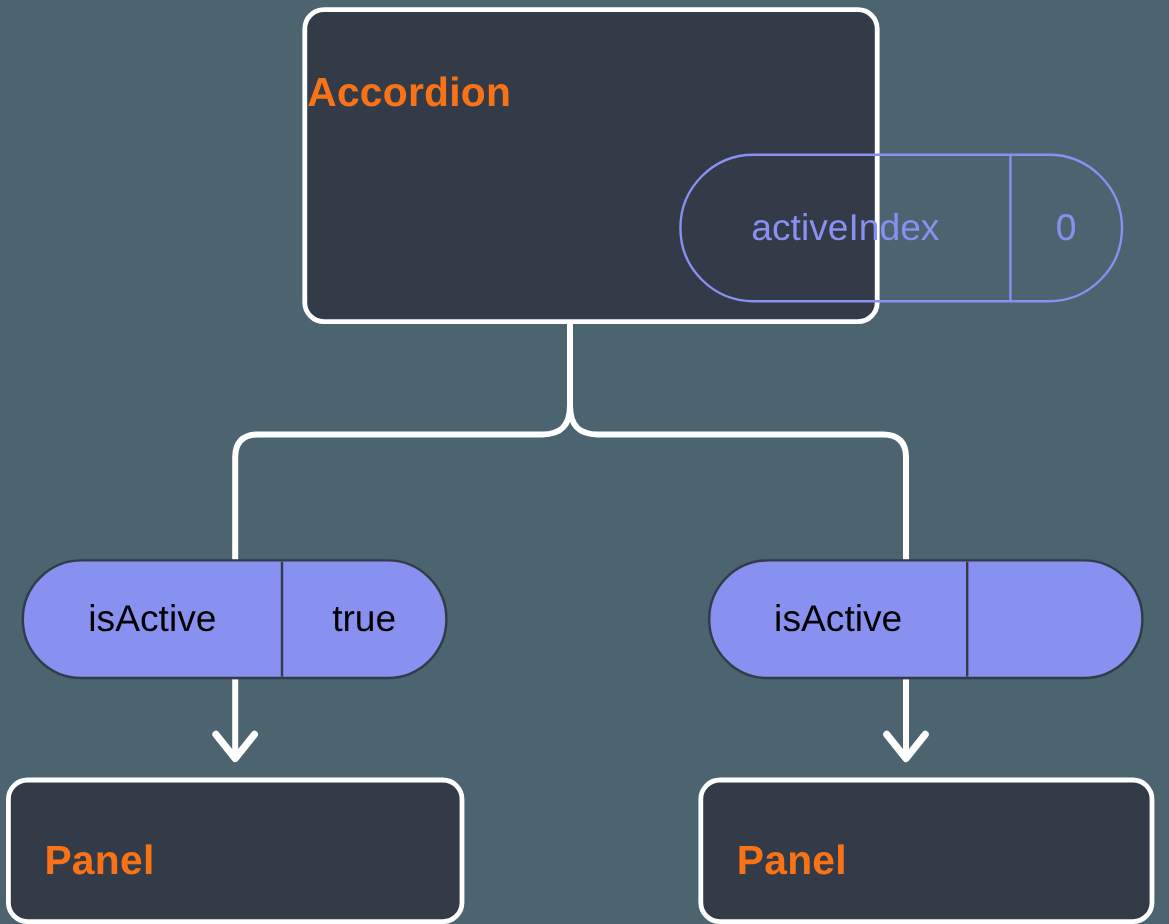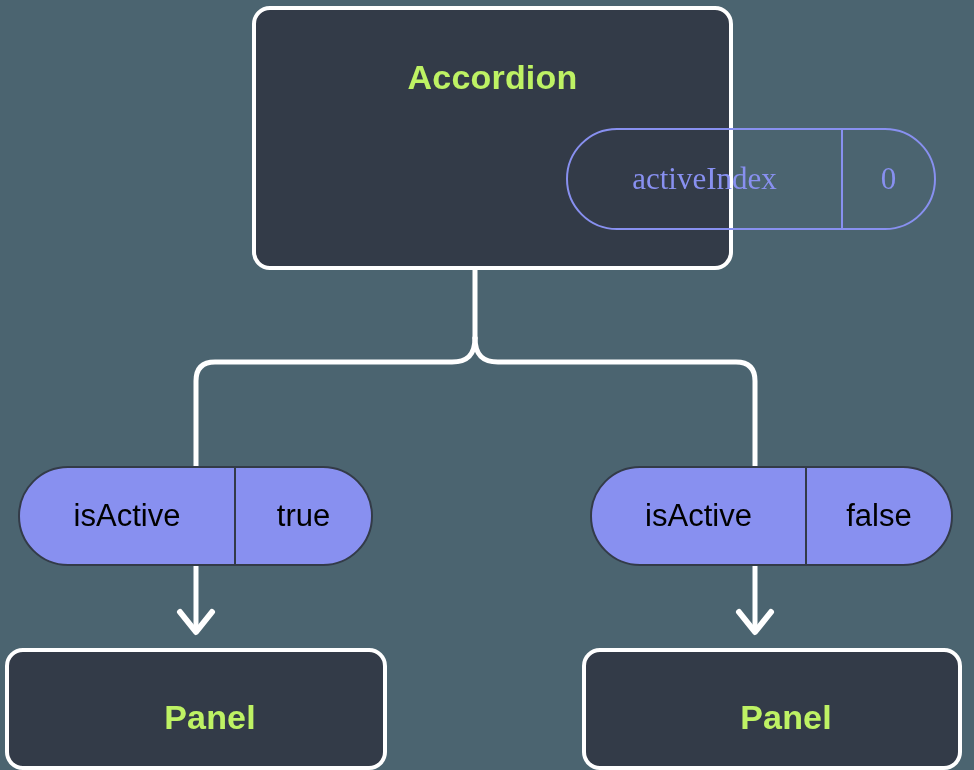--- a/index.html
+++ b/index.html
@@ -39,22 +39,22 @@
   #accordion-card {
     left: 252px;
     top: 6px;
     width: 481px;
     height: 264px;
   }
   .card-title {
     position: absolute;
     left: 0;
     right: 0;
-    text-align: center;
-    color: #bef264;
+    text-align: left;
+    color: #f97316;
     font-size: 34px;
     font-weight: 600;
     letter-spacing: 0.2px;
     white-space: nowrap;
   }
   #accordion-title { top: 48px; }
 
   
   .pill-outline {
     position: absolute;
@@ -63,22 +63,21 @@
     align-items: stretch;
     background: transparent;
     border: 2px solid #8890f0;
     border-radius: 999px;
     overflow: hidden;
   }
   #activeindex-pill {
     left: 310px;
     top: 118px;
     width: 370px;
-    height: 102px;
-    font-family: Liberation Serif, serif;
+    height: 124px;
   }
   .pill-outline .pill-key,
   .pill-outline .pill-val {
     display: flex;
     align-items: center;
     justify-content: center;
     color: #8890f0;
     font-size: 31px;
     font-weight: 400;
     white-space: nowrap;
@@ -184,21 +183,20 @@
     </div>
   </div>
 
   <div class="pill-filled" id="isactive-true-pill">
     <div class="pill-key">isActive</div>
     <div class="pill-val">true</div>
   </div>
 
   <div class="pill-filled" id="isactive-false-pill">
     <div class="pill-key">isActive</div>
-    <div class="pill-val">false</div>
   </div>
 
   <div class="node-card" id="panel-left-card">
     <div class="card-title" id="panel-left-title">Panel</div>
   </div>
 
   <div class="node-card" id="panel-right-card">
     <div class="card-title" id="panel-right-title">Panel</div>
   </div>
 

